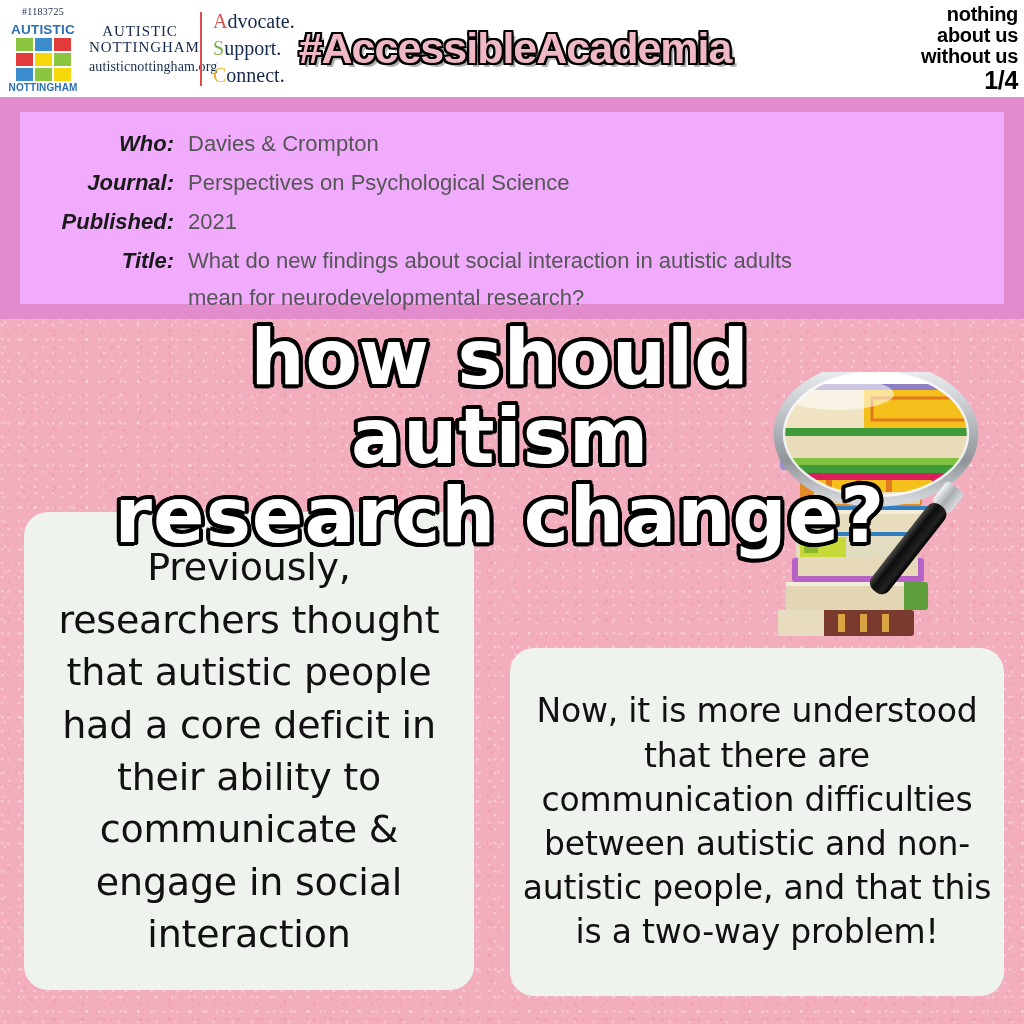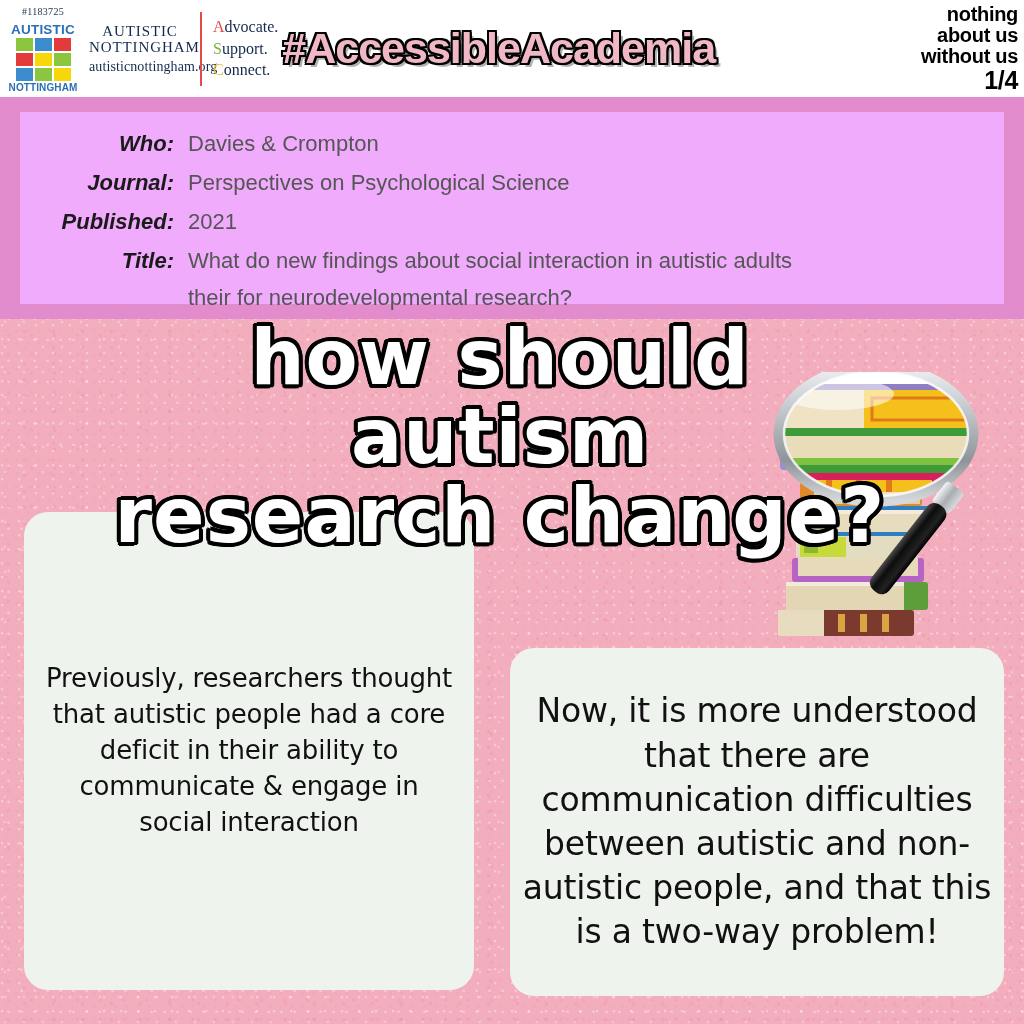--- a/index.html
+++ b/index.html
@@ -112,21 +112,21 @@
     flex: 0 0 auto;
     width: 2px;
     height: 74px;
     background: #e24b4b;
     margin: 0 11px 0 9px;
   }
 
   .asc-block {
     flex: 0 0 auto;
     font-family: "Liberation Serif", serif;
-    font-size: 16px;
+    font-size: 20px;
     line-height: 1.35;
     text-align: left;
   }
   .asc-a { color: #e24b4b; }
   .asc-s { color: #7cb342; }
   .asc-c { color: #e8b72c; }
   .asc-rest { color: #15294d; }
 
   .hashtag {
     flex: 1 1 auto;
@@ -257,21 +257,21 @@
   }
   .card-right {
     left: 510px;
     top: 648px;
     width: 494px;
     height: 348px;
     padding: 22px 10px;
   }
   .card-text {
     font-family: "DejaVu Sans", sans-serif;
-    font-size: 26px;
+    font-size: 38px;
     line-height: 1.38;
     color: #111111;
     letter-spacing: -.2px;
   }
   .card-right .card-text {
     font-size: 33px;
     line-height: 1.34;
   }
 </style>
 </head>
@@ -336,21 +336,21 @@
       <div class="meta-value">Perspectives on Psychological Science</div>
     </div>
     <div class="meta-row">
       <div class="meta-label">Published:</div>
       <div class="meta-value">2021</div>
     </div>
     <div class="meta-row">
       <div class="meta-label">Title:</div>
       <div class="meta-value">
         <span>What do new findings about social interaction in autistic adults</span>
-        <span class="line2">their for neurodevelopmental research?</span>
+        <span class="line2">mean for neurodevelopmental research?</span>
       </div>
     </div>
   </div>
 
   <div class="illustration">
     <svg width="268" height="276" viewBox="0 0 268 276" xmlns="http://www.w3.org/2000/svg">
       <defs>
         <clipPath id="lensClip">
           <ellipse cx="124" cy="62" rx="92" ry="62"></ellipse>
         </clipPath>

